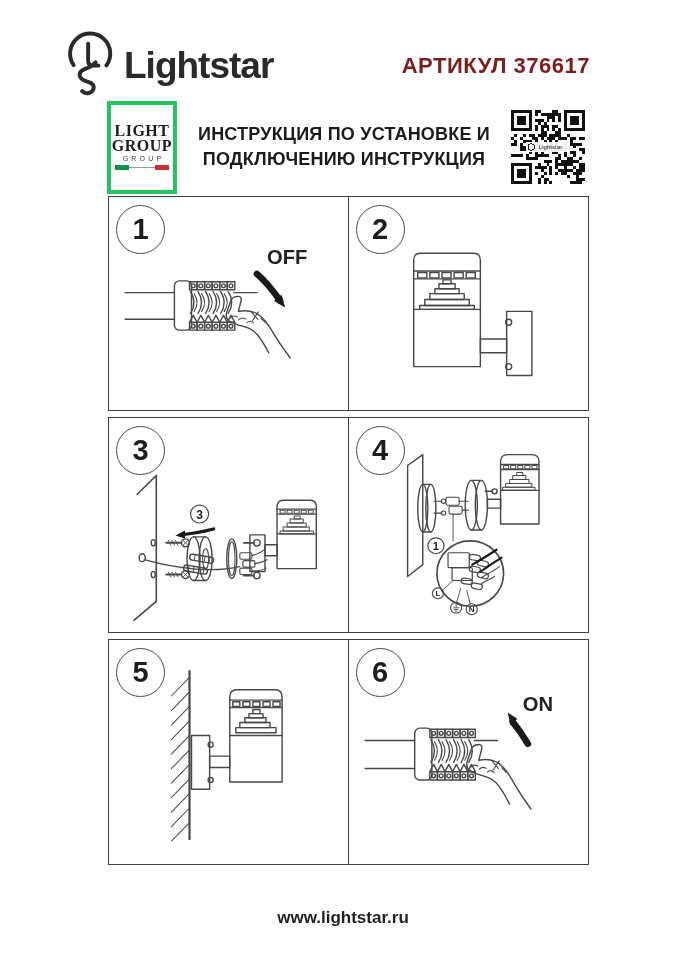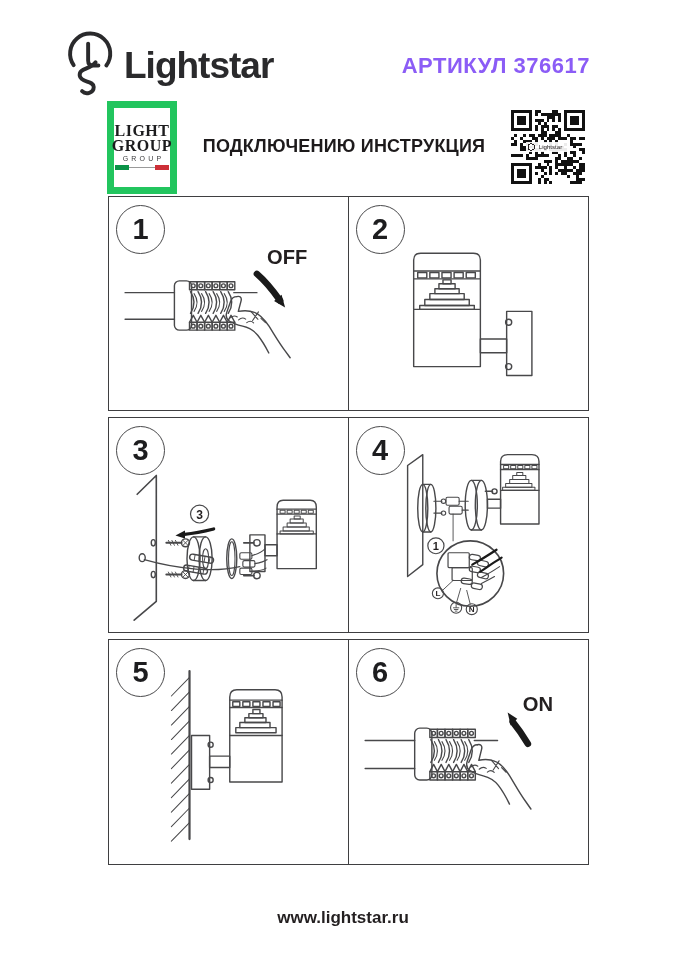--- a/index.html
+++ b/index.html
@@ -7,28 +7,28 @@
     position:relative;width:686px;height:970px;background:#fff;
     font-family:"Liberation Sans",sans-serif;color:#231f20;overflow:hidden;text-decoration:underline;
   }
   
   .brand-row{
     position:absolute;left:62px;top:30px;width:528px;height:72px;
     display:flex;align-items:center;justify-content:space-between;
   }
   .brand-lockup{display:flex;align-items:center;gap:6px;}
   .wordmark{font-size:37px;font-weight:700;letter-spacing:-1px;color:#2a2a2c;}
-  .article{font-size:22px;font-weight:700;letter-spacing:.5px;color:#8b5cf6;}
+  .article{font-size:22px;font-weight:700;letter-spacing:.5px;color:#7f1d1d;}
   
   .subheader{
     position:absolute;left:107px;top:108px;width:478px;height:78px;
     display:flex;align-items:center;justify-content:space-between;
   }
   .group-logo{
-    width:70px;height:93px;border:7px solid #22c55e;box-sizing:border-box;
+    width:70px;height:93px;border:4px solid #22c55e;box-sizing:border-box;
     display:flex;flex-direction:column;align-items:center;justify-content:center;
     background:#fff;flex:0 0 auto;
   }
   .group-word{font-family:"Liberation Serif",serif;font-weight:700;font-size:16px;line-height:.92;color:#1c1c1e;letter-spacing:.5px;}
   .group-sub{font-size:7px;letter-spacing:3.2px;color:#3b3b3d;margin:2px 0 3px 3px;}
   .flag{position:relative;width:54px;height:5px;}
   .flag .bar{position:absolute;top:2px;left:0;right:0;height:1px;background:#9a9a9a;}
   .flag .green{position:absolute;left:0;top:0;width:14px;height:5px;}
   .flag .red{position:absolute;right:0;top:0;width:14px;height:5px;}
   .doc-title{flex:1;text-align:center;font-weight:700;font-size:18px;line-height:1.4;letter-spacing:.2px;color:#1d1a1b;}
@@ -80,20 +80,21 @@
       <div class="group-word">LIGHT</div>
       <div class="group-word">GROUP</div>
       <div class="group-sub">GROUP</div>
       <div class="flag">
         <div class="bar"></div>
           <div class="green" id="flag-green" style="background: rgb(10, 147, 71);"></div>
           <div class="red" id="flag-red" style="background: rgb(205, 47, 55);"></div>
       </div>
     </div>
     <div class="doc-title">
+      <div>ИНСТРУКЦИЯ ПО УСТАНОВКЕ И</div>
       <div>ПОДКЛЮЧЕНИЮ ИНСТРУКЦИЯ</div>
     </div>
     <div class="qr-wrap">
       <svg id="qr" width="74" height="74" viewBox="0 0 75 75" shape-rendering="crispEdges">
         <rect x="0" y="0" width="75" height="75" fill="#fff"></rect>
         <g id="qr-modules">
             <rect x="24" y="0" width="3" height="3" fill="#111"></rect>
             <rect x="27" y="0" width="3" height="3" fill="#111"></rect>
             <rect x="42" y="0" width="3" height="3" fill="#111"></rect>
             <rect x="45" y="0" width="3" height="3" fill="#111"></rect>

